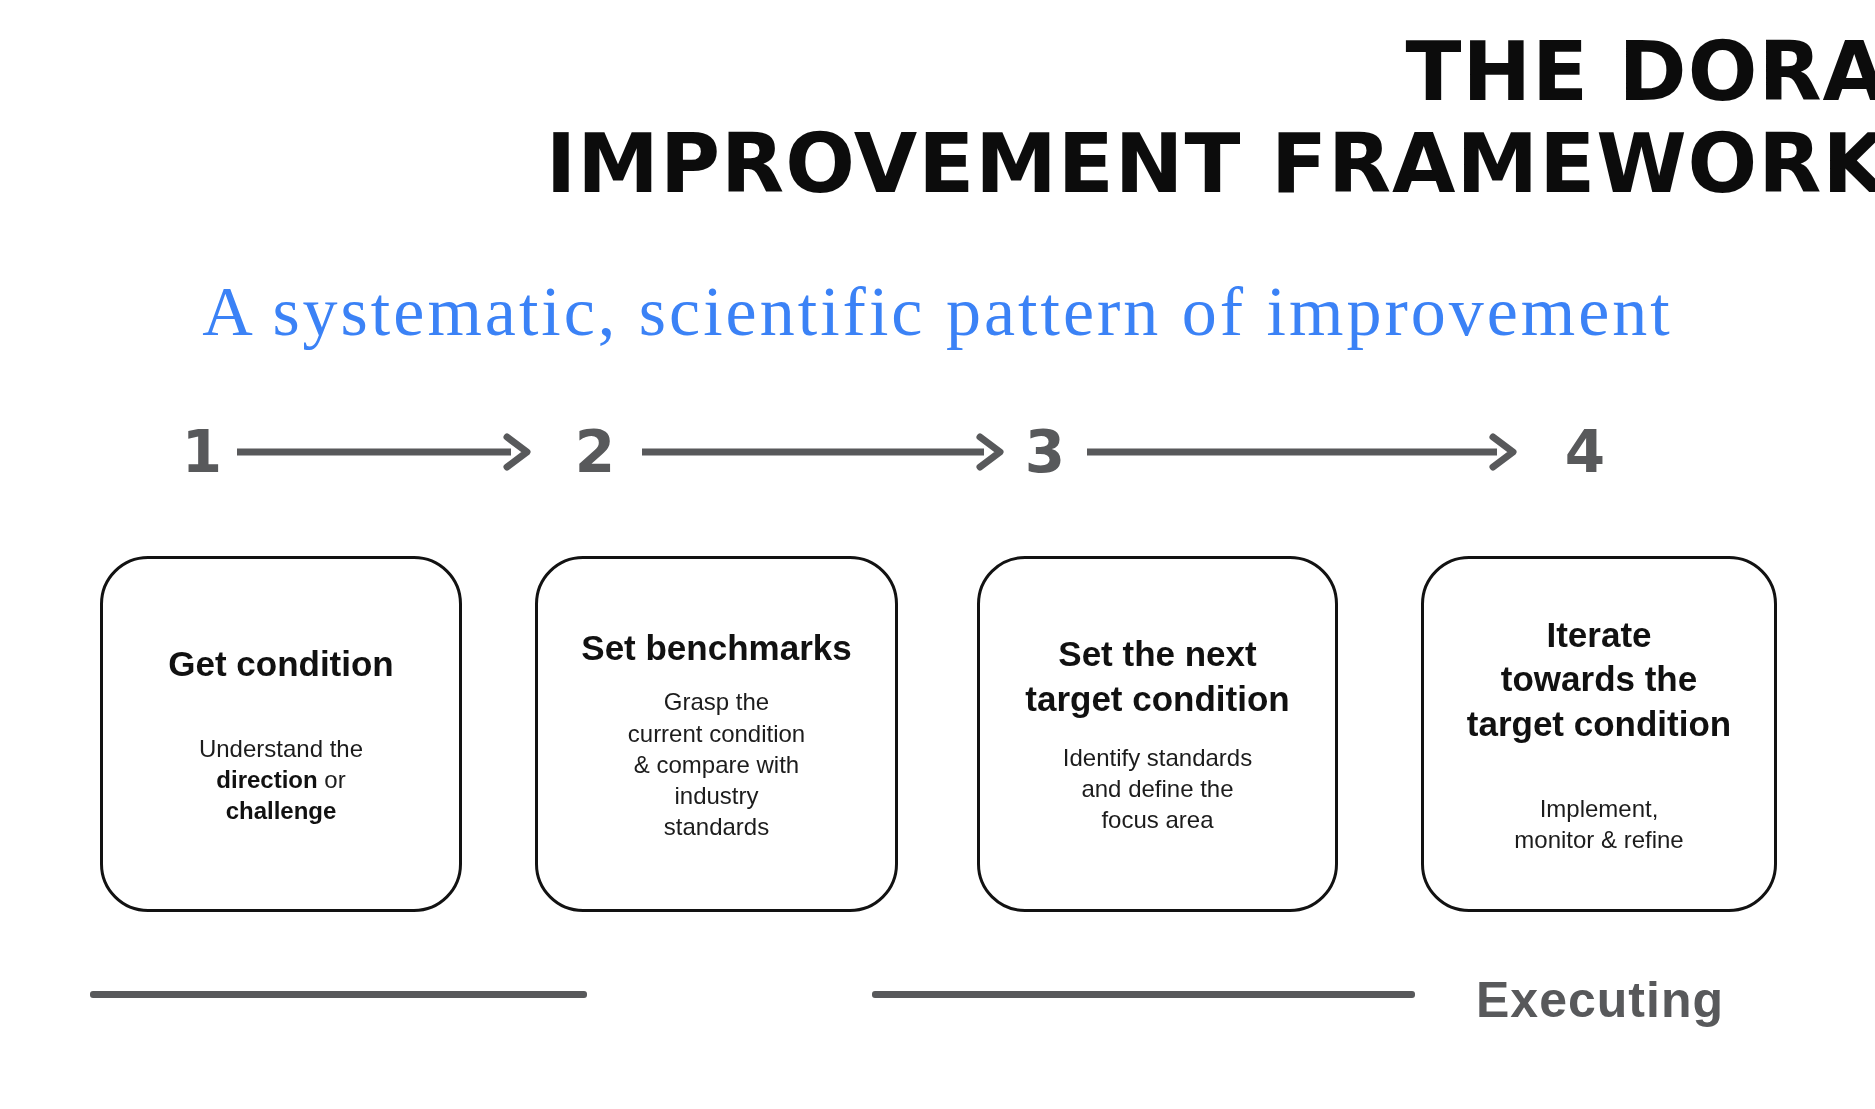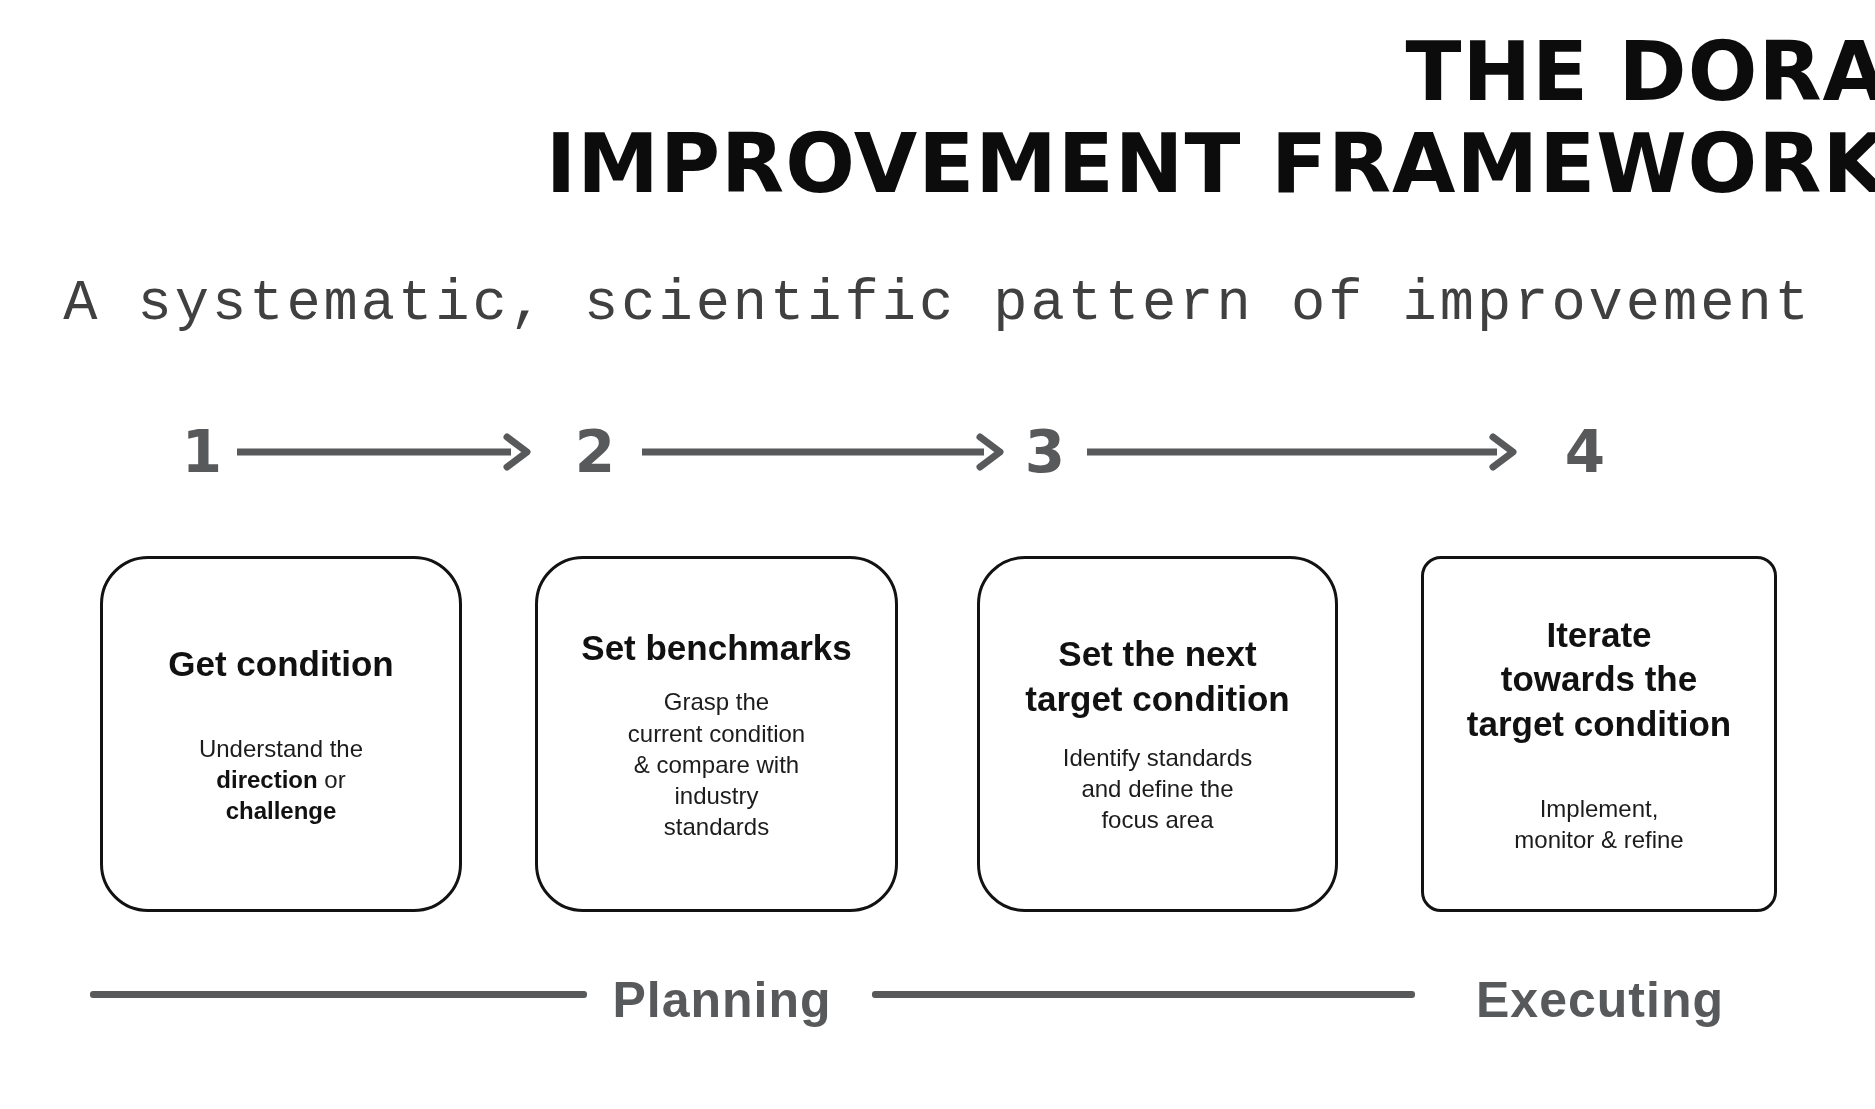--- a/index.html
+++ b/index.html
@@ -32,25 +32,25 @@
     color: #0c0c0c;
   }
 
   
   .subtitle {
     position: absolute;
     top: 272px;
     left: 0;
     width: 100%;
     text-align: center;
-    font-family: Liberation Mono, monospace;
+    font-family: Liberation Serif, serif;
     font-weight: 400;
-    font-size: 57px;
+    font-size: 70px;
     letter-spacing: 3px;
-    color: #404040;
+    color: #3b82f6;
   }
 
   
   .step-num {
     position: absolute;
     top: 452px;
     transform: translate(-50%, -50%);
     font-family: "DejaVu Sans", sans-serif;
     font-weight: 800;
     font-size: 58px;
@@ -92,21 +92,21 @@
     font-size: 24px;
     line-height: 1.3;
     white-space: pre-line;
     color: #1c1c1c;
   }
   .box-body b { font-weight: 700; color: #111111; }
 
   .box-1 { left: 100px;  width: 362px; }
   .box-2 { left: 535px;  width: 363px; }
   .box-3 { left: 977px;  width: 361px; gap: 20px; }
-  .box-4 { left: 1421px; width: 356px; border-radius: 20px; }
+  .box-4 { left: 1421px; width: 356px; }
 
   
   .phase-line {
     position: absolute;
     top: 991px;
     height: 7px;
     background: #58595b;
     border-radius: 3px;
   }
   .phase-line--left  { left: 90px;  width: 497px; }
@@ -181,17 +181,16 @@
 
   <div class="box box-4 box--gap-lg">
     <div class="box-title">Iterate
 towards the
 target condition</div>
     <div class="box-body">Implement,
 monitor &amp; refine</div>
   </div>
 
   <div class="phase-line phase-line--left"></div>
-  <div class="phase-label phase-label--planning">Planning</div>
   <div class="phase-line phase-line--right"></div>
   <div class="phase-label phase-label--executing">Executing</div>
 
 </div>
 
 </body></html>

